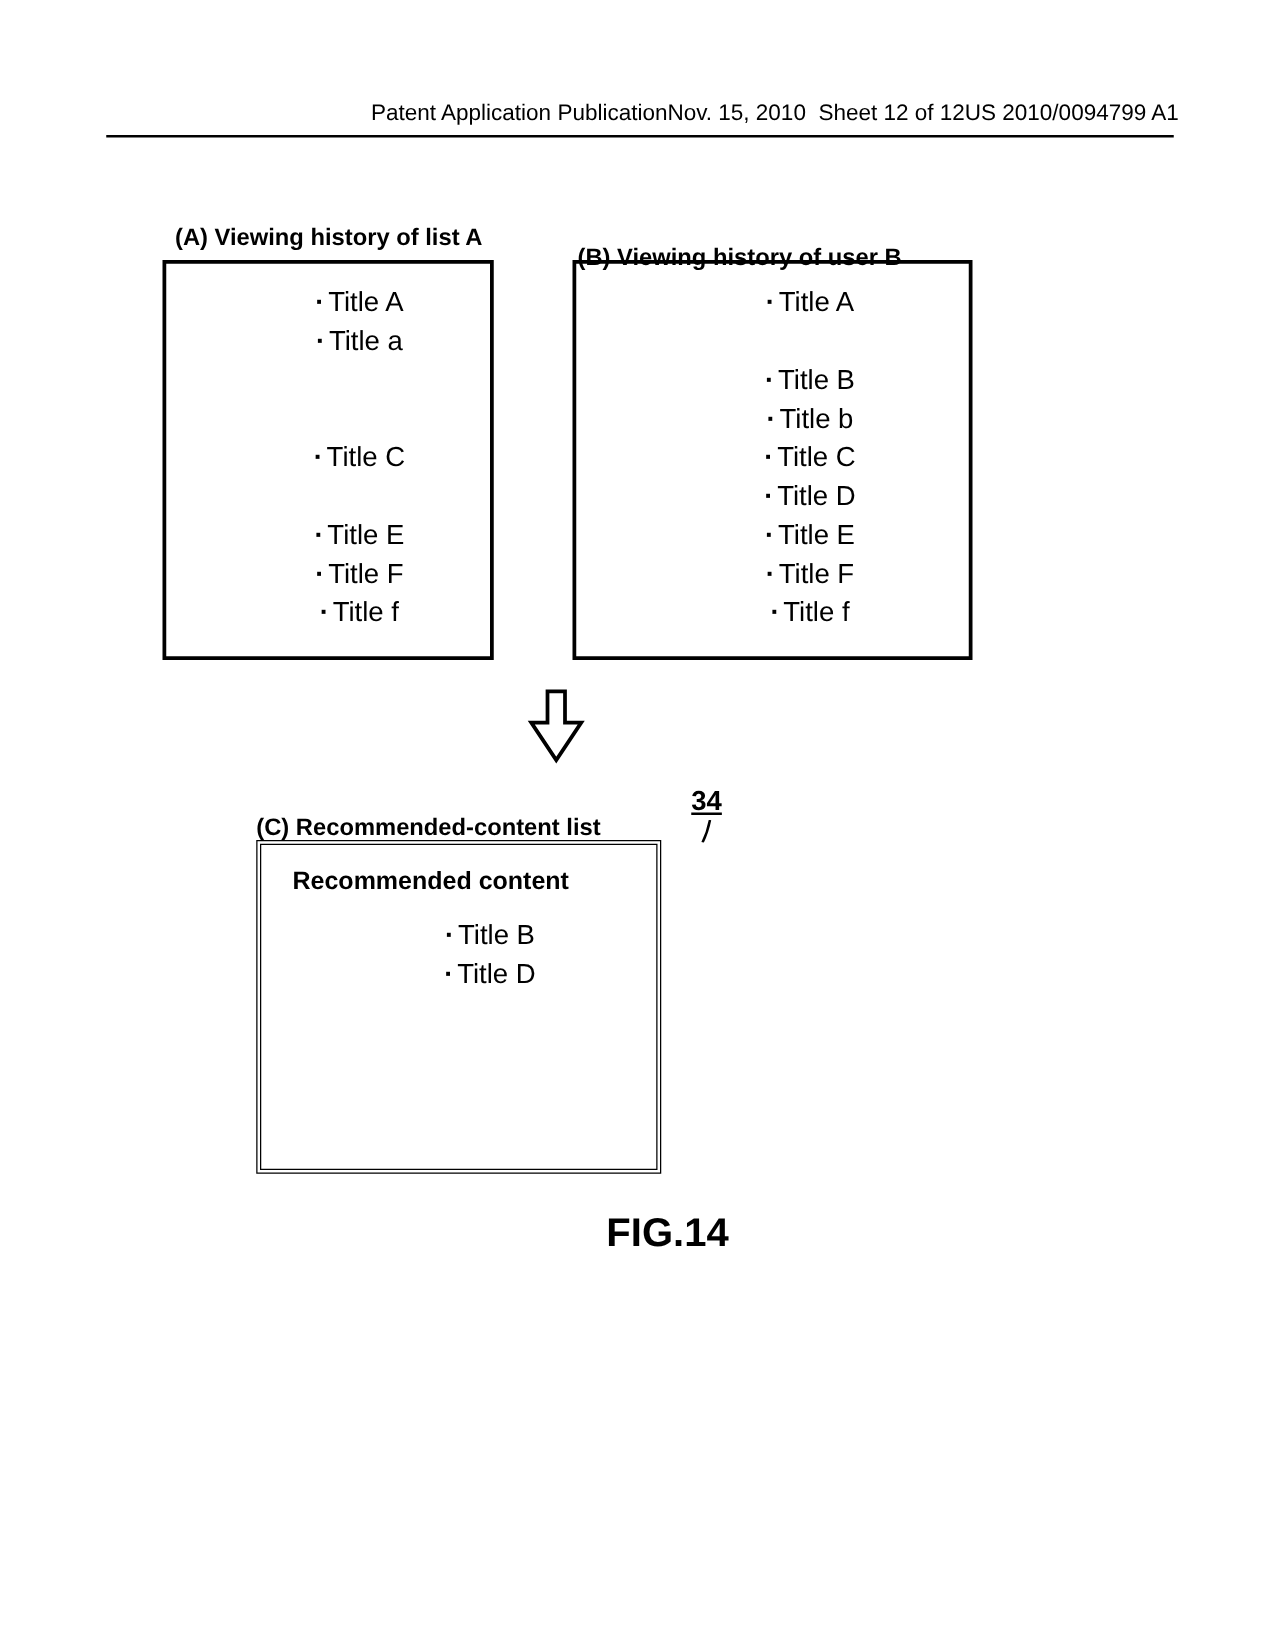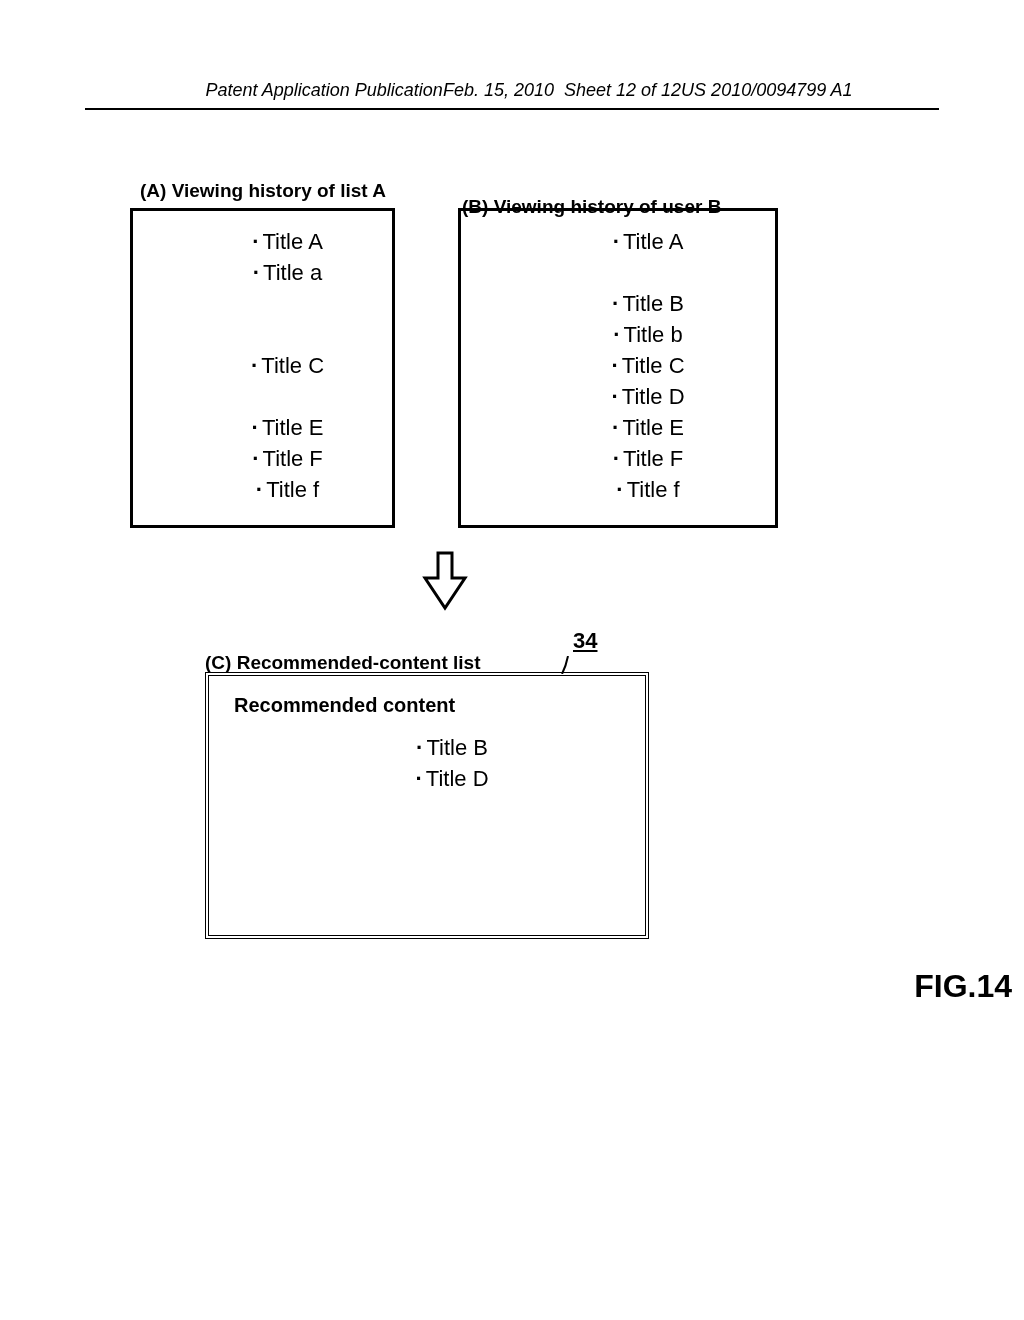--- a/index.html
+++ b/index.html
@@ -14,23 +14,22 @@
       background: #fff;
       position: relative;
     }
     .header {
       position: absolute;
       top: 80px;
       left: 0;
       right: 0;
       padding: 0 81px 0 115px;
       display: flex;
-      justify-content: center;
+      justify-content: flex-end;
       align-items: baseline;
-      font-style: italic;
     }
     .header-left {
       font-size: 18px;
       font-weight: normal;
     }
     .header-center {
       font-size: 18px;
     }
     .header-right {
       font-size: 18px;
@@ -110,66 +109,65 @@
       font-weight: bold;
     }
     
     .ref-number {
       position: absolute;
       top: 628px;
       left: 553px;
       font-size: 22px;
       font-weight: bold;
       text-decoration: underline;
-      margin-left: 20px;
     }
     .ref-line {
       position: absolute;
       top: 656px;
       left: 560px;
       width: 15px;
       height: 18px;
     }
     
     .box-c {
       position: absolute;
       top: 672px;
       left: 205px;
-      width: 444px;
+      width: 324px;
       height: 267px;
       border: 4px double #000;
       padding: 18px 0 0 25px;
     }
     .box-c-title {
       font-size: 20px;
       font-weight: bold;
       margin-bottom: 15px;
     }
     .box-c-items {
       padding-left: 25px;
     }
     
     .figure-label {
       position: absolute;
       top: 968px;
       left: 0;
-      right: 12px;
-      text-align: right;
+      right: 0;
+      text-align: center;
       font-size: 32px;
       font-weight: bold;
       padding-left: 44px;
     }
   </style>
 </head>
 <body>
 
 <div class="header">
   <span class="header-left">Patent Application Publication</span>
   <span class="header-center">
-    <span>Feb. 15, 2010</span>&nbsp;&nbsp;<span>Sheet 12 of 12</span>
+    <span>Nov. 15, 2010</span>&nbsp;&nbsp;<span>Sheet 12 of 12</span>
   </span>
   <span class="header-right">US 2010/0094799 A1</span>
 </div>
 <div class="header-line"></div>
 
 <div class="section-a-label">(A) Viewing history of list A</div>
 <div class="section-b-label">(B) Viewing history of user B</div>
 
 <div class="box-a">
   <div class="list-item">Title A</div>

